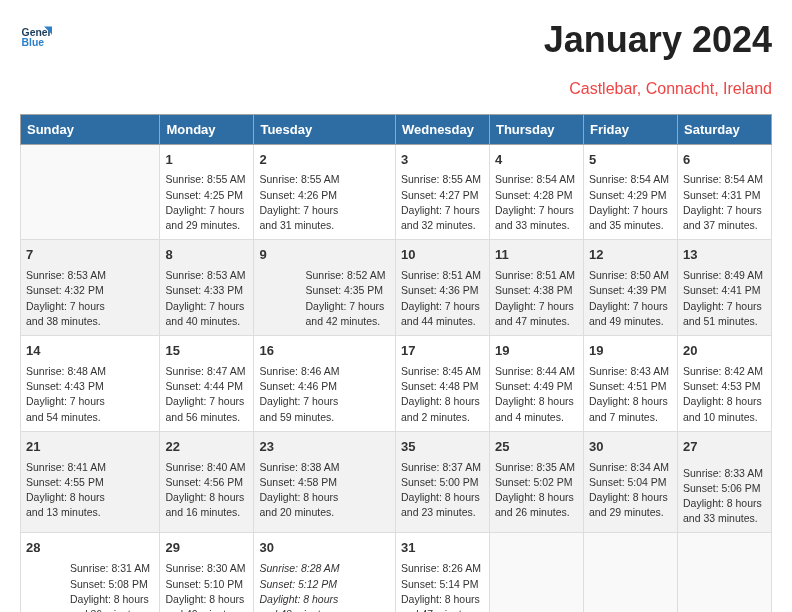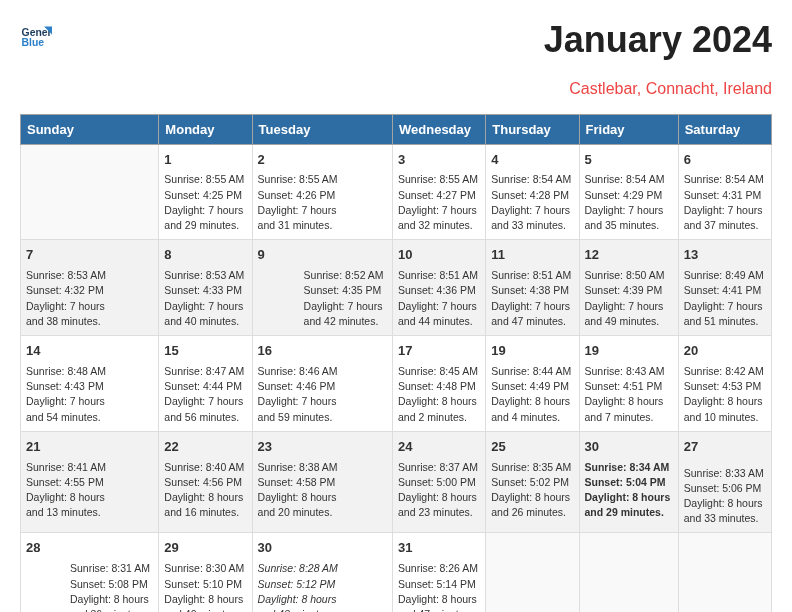--- a/index.html
+++ b/index.html
@@ -268,36 +268,36 @@
 and 16 minutes.</div>
         </td>
         <td>
           <span class="day-number">23</span>
           <div class="day-info" style="white-space: pre-line;">Sunrise: 8:38 AM
 Sunset: 4:58 PM
 Daylight: 8 hours
 and 20 minutes.</div>
         </td>
         <td>
-          <span class="day-number">24</span>
+          <span class="day-number">35</span>
           <div class="day-info" style="white-space: pre-line;">Sunrise: 8:37 AM
 Sunset: 5:00 PM
 Daylight: 8 hours
 and 23 minutes.</div>
         </td>
         <td>
           <span class="day-number">25</span>
           <div class="day-info" style="white-space: pre-line;">Sunrise: 8:35 AM
 Sunset: 5:02 PM
 Daylight: 8 hours
 and 26 minutes.</div>
         </td>
         <td>
           <span class="day-number">30</span>
-          <div class="day-info" style="white-space: pre-line; font-weight: bold;">Sunrise: 8:34 AM
+          <div class="day-info" style="white-space: pre-line;">Sunrise: 8:34 AM
 Sunset: 5:04 PM
 Daylight: 8 hours
 and 29 minutes.</div>
         </td>
         <td>
           <span class="day-number">27</span>
           <div class="day-info" style="white-space: pre-line; margin-top: 9px;">Sunrise: 8:33 AM
 Sunset: 5:06 PM
 Daylight: 8 hours
 and 33 minutes.</div>

